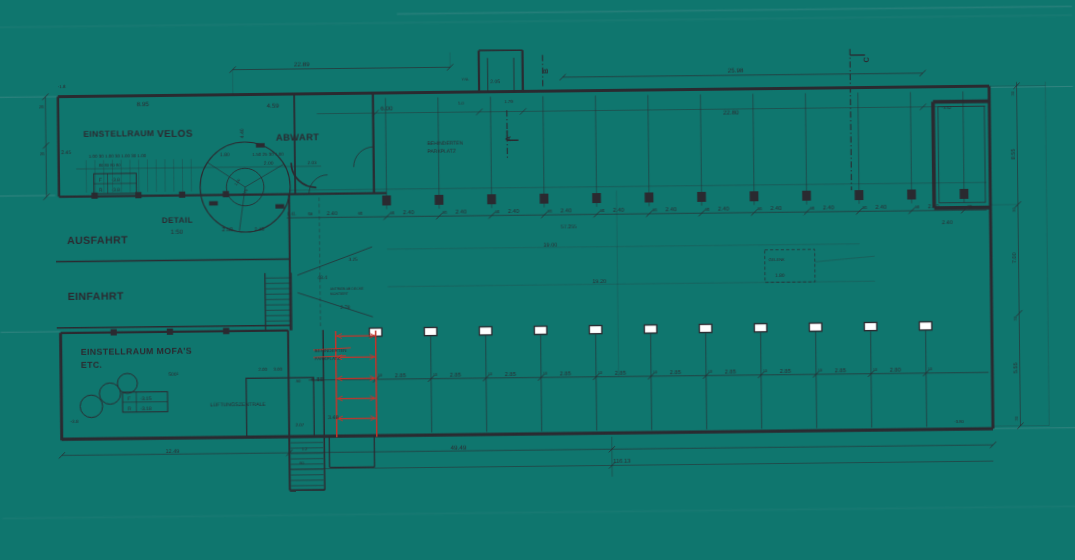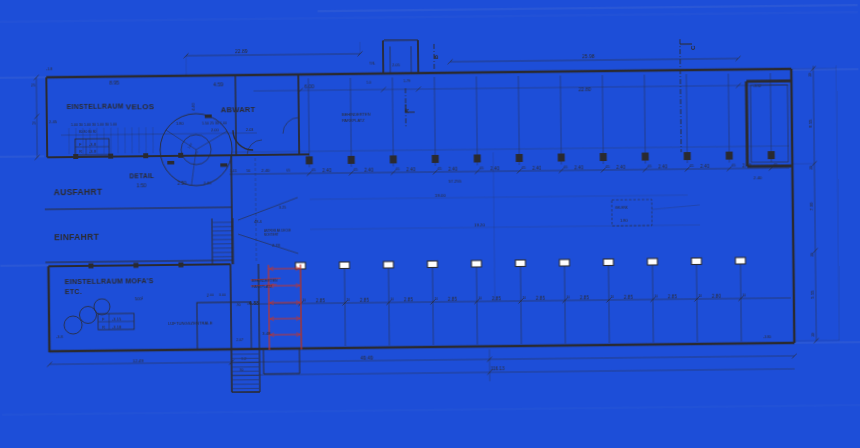--- a/index.html
+++ b/index.html
@@ -1,16 +1,16 @@
 <!DOCTYPE html>
 <html><head>
 <meta charset="utf-8">
 <style>
   html,body{margin:0;padding:0;background:#ffffff;}
-  .sheet{position:relative;width:860px;height:448px;background:#1d4ed8;overflow:hidden;}
+  .sheet{position:relative;width:860px;height:448px;background:#0f766e;overflow:hidden;}
   svg{position:absolute;left:0;top:0;}
   svg text{font-family:"Liberation Sans","DejaVu Sans",sans-serif;fill:#2a2a30;}
   .b{font-weight:bold;letter-spacing:.3px;}
 </style>
 </head>
 <body>
 
 <div class="sheet">
 <svg width="860" height="448" viewBox="0 0 860 448">
   <g transform="rotate(-0.65 430 224)">

